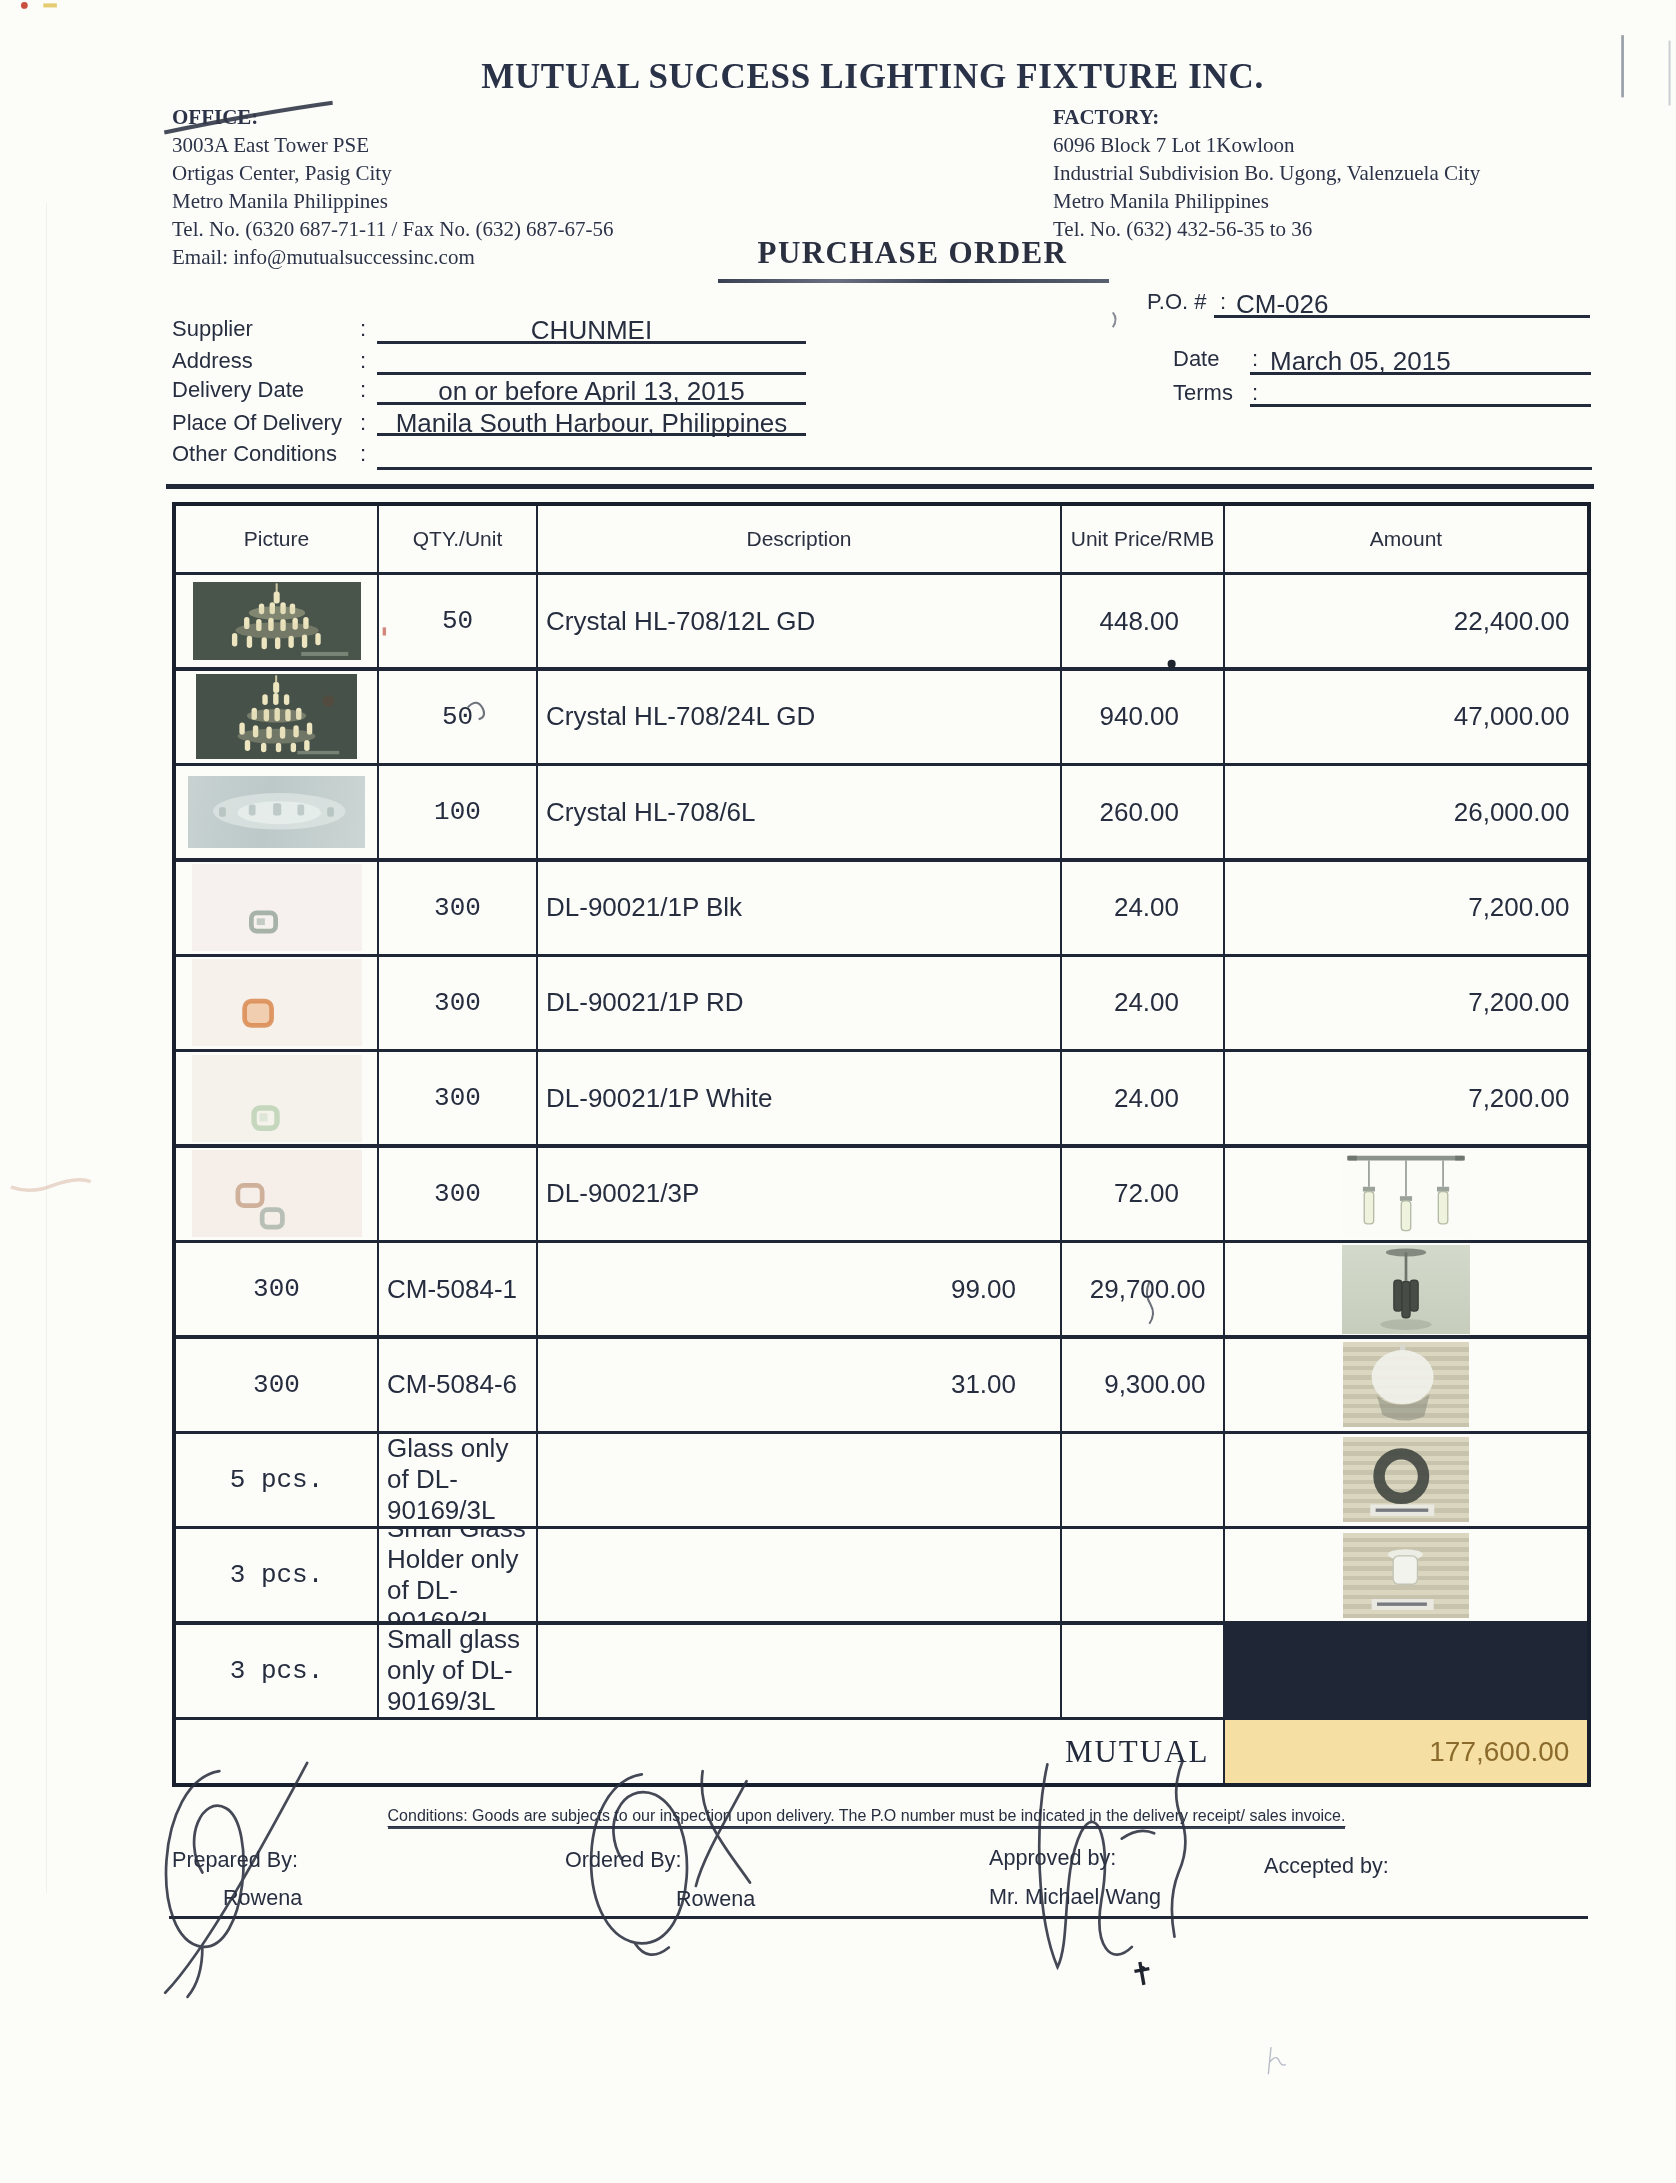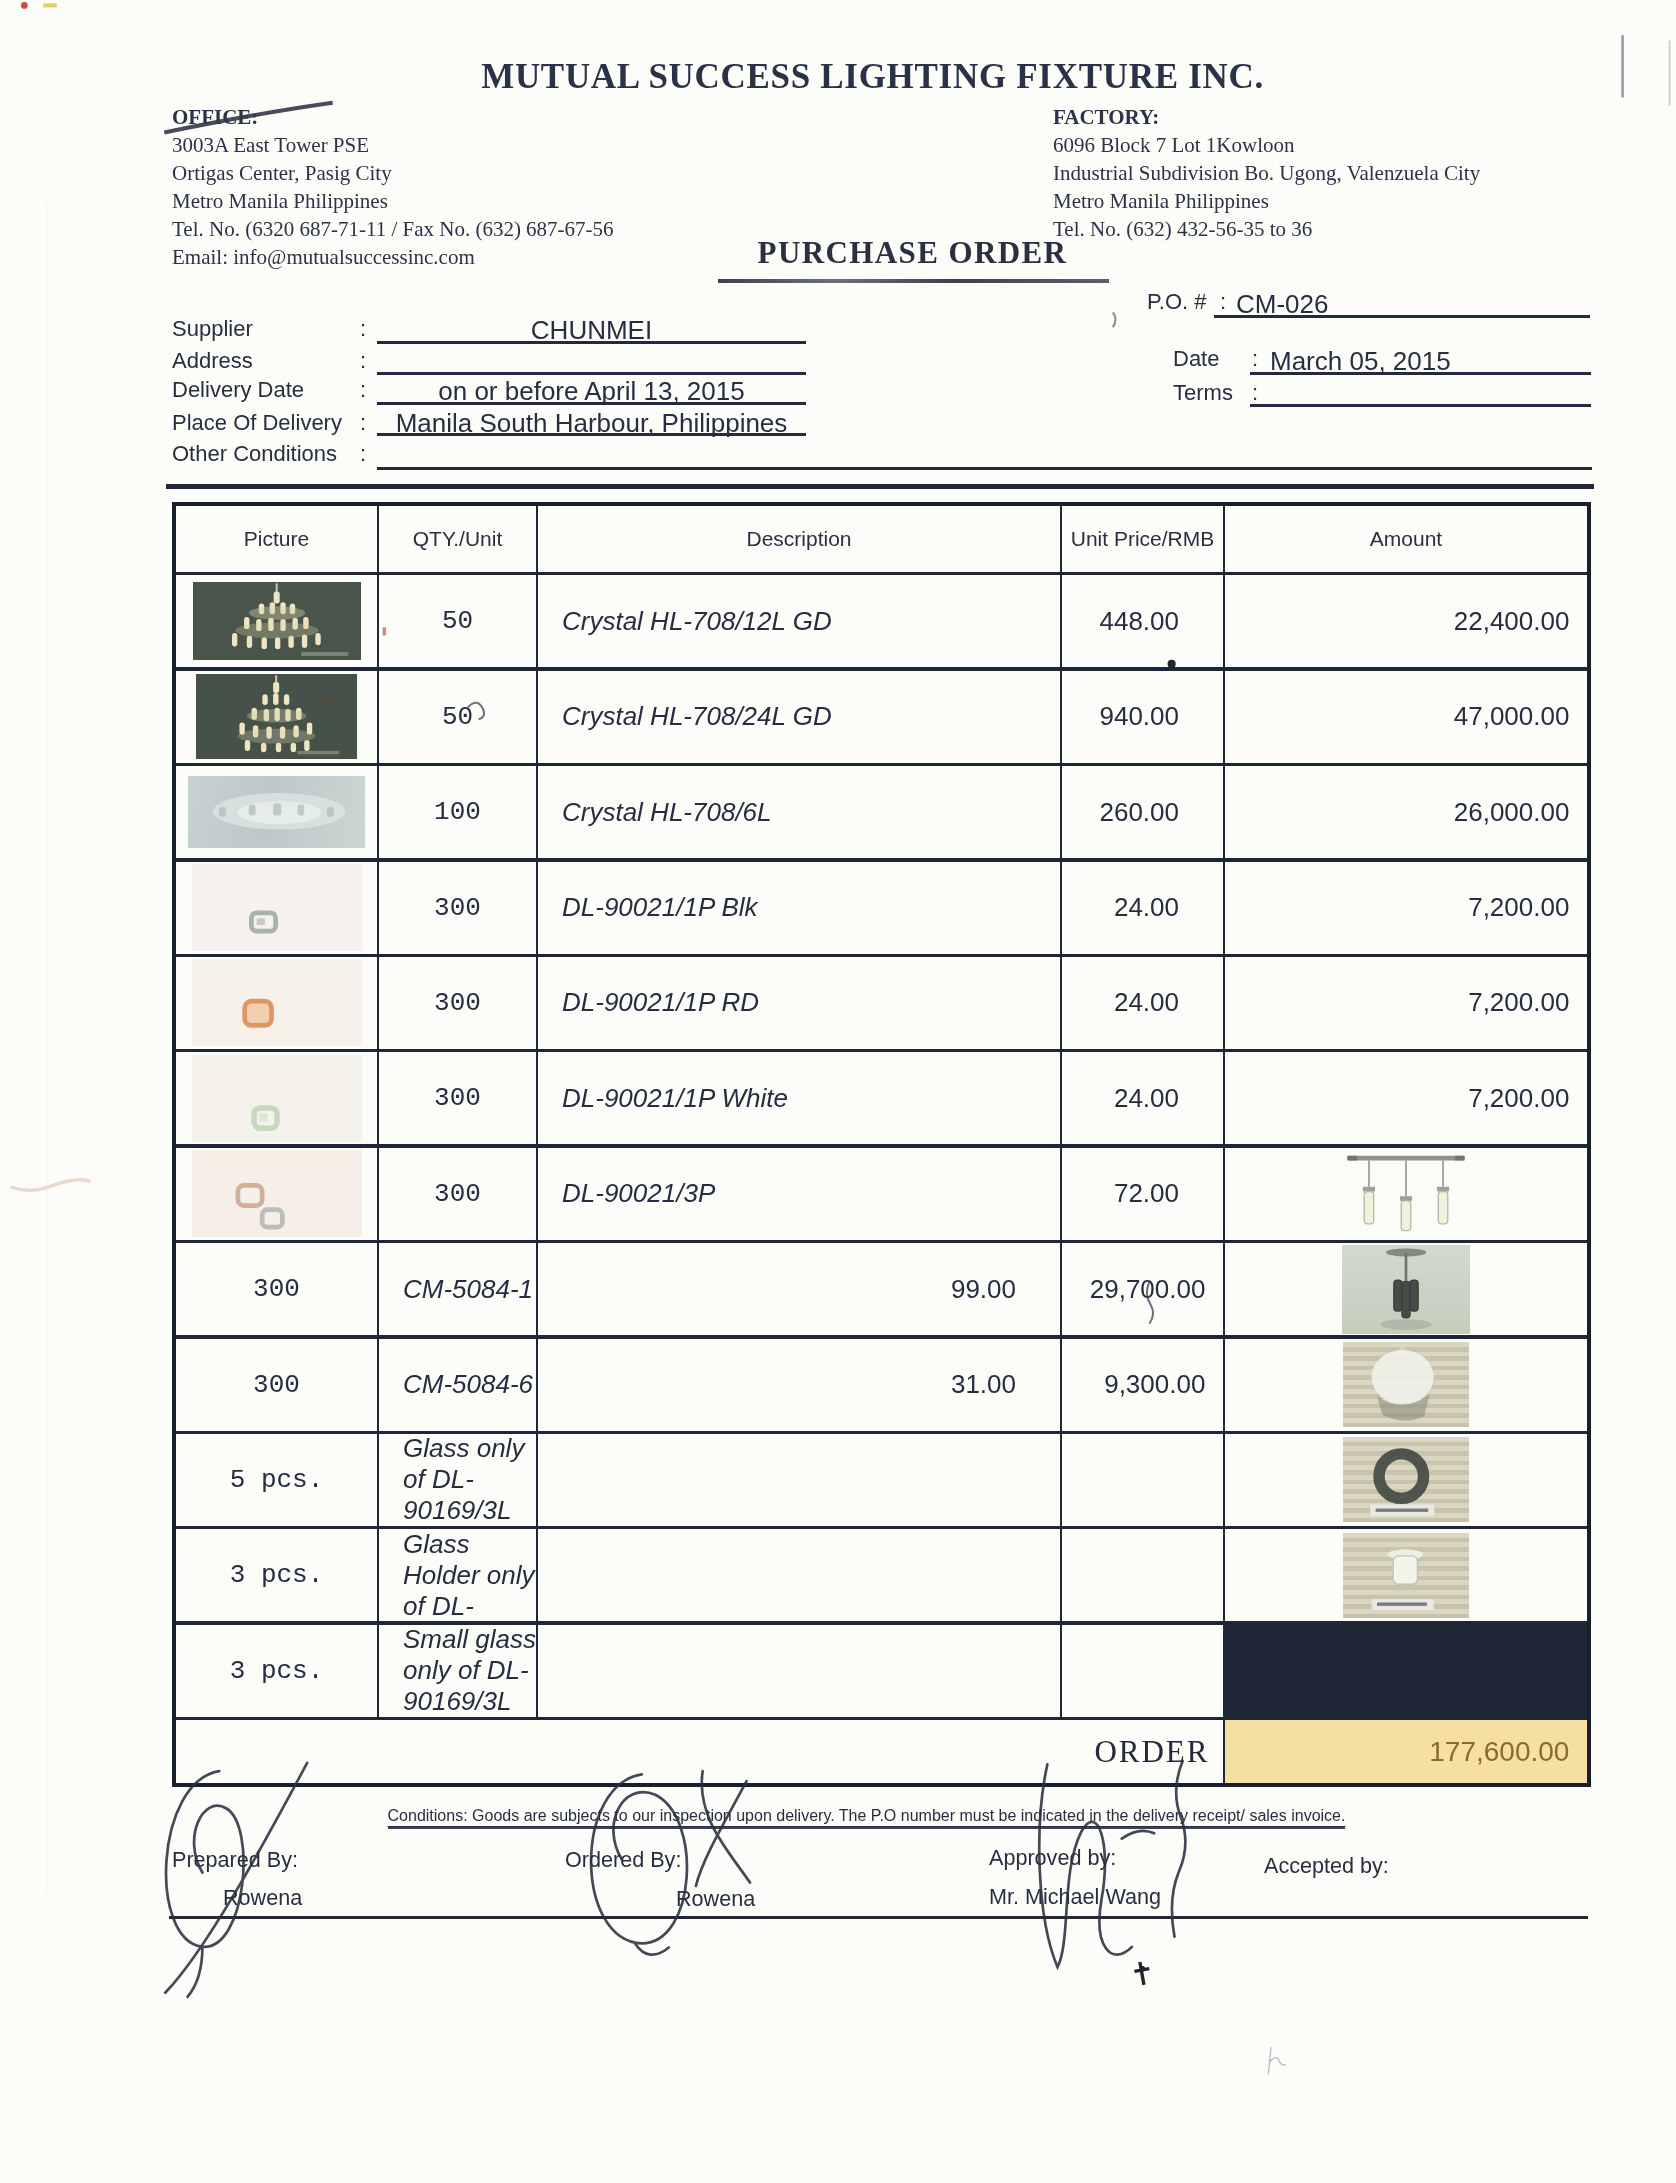--- a/index.html
+++ b/index.html
@@ -26,21 +26,21 @@
   .fold{position:absolute;left:46px;top:203px;width:1.4px;height:1690px;background:rgba(140,145,155,.10);}
   
   .po-table{position:absolute;left:172px;top:502px;display:grid;
       grid-template-columns:201px 157px 522px 161px 362px;
       grid-template-rows:66px repeat(12,92px) 63px;
       gap:3.4px 2px;background:#1f2736;border:4.7px solid #18202e;}
   .cell{background:#fcfcf9;display:flex;align-items:center;overflow:hidden;}
   .c-h{justify-content:center;font-size:21px;color:#2a3040;text-align:center;}
   .c-pic{justify-content:center;}
   .c-qty{justify-content:center;font-size:26px;font-family:Liberation Mono, monospace;}
-  .c-desc{padding-left:24px;font-size:26px;font-style:italic;}
+  .c-desc{padding-left:8px;font-size:26px;}
   .c-price{justify-content:flex-end;padding-right:44px;font-size:26px;}
   .c-amt{justify-content:flex-end;padding-right:17.6px;font-size:26px;}
   .c-total-label{grid-column:1/5;justify-content:flex-end;padding-right:13.5px;
       font-family:"Liberation Serif",serif;font-size:31px;letter-spacing:2px;color:#232a3c;}
   .c-total-amt{background:#f5dfa3;color:#8a6b2b;justify-content:flex-end;padding-right:17.6px;font-size:28px;}
   
   .pic{position:relative;}
   .p-dark{width:168px;height:78px;background:#49544b;}
   .p-dark2{width:161px;height:85px;background:#46514a;}
   .p-faded{width:177px;height:72px;background:linear-gradient(100deg,#c7d2d1 0%,#bcc9c8 45%,#ccd6d4 100%);}
@@ -360,21 +360,21 @@
           <rect x="42" y="98" width="92" height="16" fill="#e9e9e2"></rect>
           <rect x="50" y="103" width="74" height="5" fill="#5a5f66" opacity=".8"></rect>
         </svg>
       </div>
     </div>
     <div class="cell c-qty">3 pcs.</div>
     <div class="cell c-desc">Small glass only of DL-90169/3L</div>
     <div class="cell c-price"></div>
     <div class="cell c-amt"></div>
 
-    <div class="cell c-total-label">ORDER</div>
+    <div class="cell c-total-label">MUTUAL</div>
     <div class="cell c-total-amt">177,600.00</div>
   </div>
 
   <div class="conditions">
     <span>Conditions: Goods are subjects to our inspection upon delivery. The P.O number must be indicated in the delivery receipt/ sales invoice.</span>
   </div>
 
   <div class="sig-label" style="left:172px;top:1847px;">Prepared By:</div>
   <div class="sig-label" style="left:565px;top:1847px;">Ordered By:</div>
   <div class="sig-label" style="left:989px;top:1845px;">Approved by:</div>

